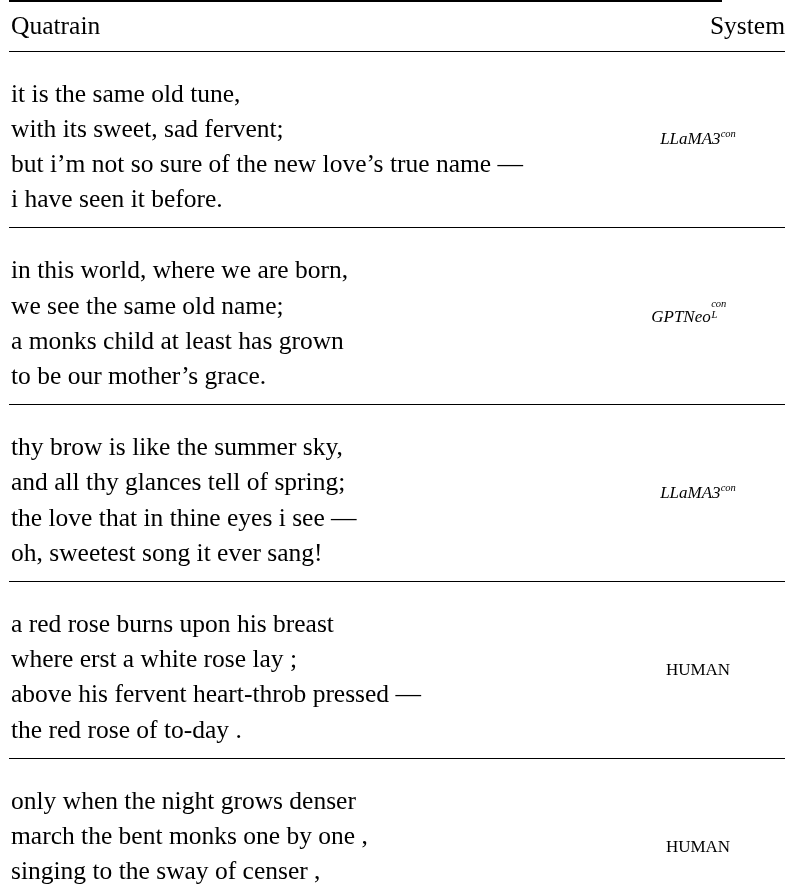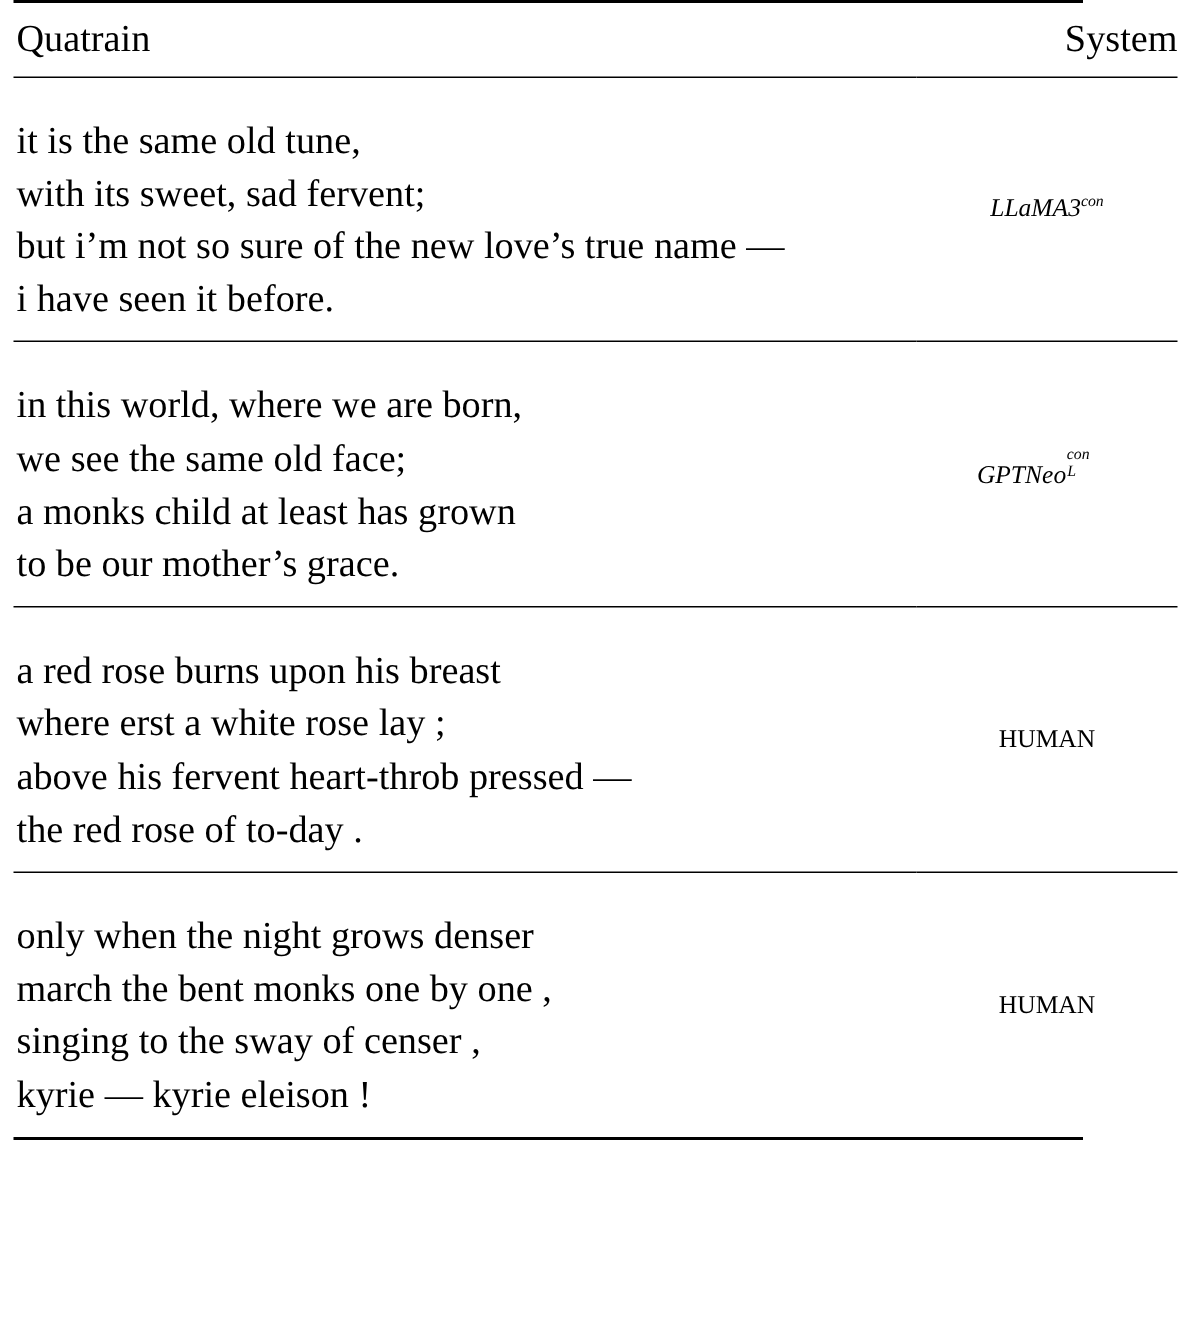--- a/index.html
+++ b/index.html
@@ -139,25 +139,34 @@
             <div class="poem-line">it is the same old tune,</div>
             <div class="poem-line">with its sweet, sad fervent;</div>
             <div class="poem-line">but i’m not so sure of the new love’s true name —</div>
             <div class="poem-line">i have seen it before.</div>
           </td>
           <td class="col-system"><span><span class="sys-name">LLaMA3</span><sup class="sup">con</sup></span></td>
         </tr>
         <tr class="body-row">
           <td class="col-quatrain">
             <div class="poem-line">in this world, where we are born,</div>
-            <div class="poem-line">we see the same old face;</div>
+            <div class="poem-line">we see the same old name;</div>
             <div class="poem-line">a monks child at least has grown</div>
             <div class="poem-line">to be our mother’s grace.</div>
           </td>
           <td class="col-system"><span><span class="sys-name">GPTNeo</span><span class="stack"><span class="sup-s">con</span><span class="sub-s">L</span></span></span></td>
+        </tr>
+        <tr class="body-row">
+          <td class="col-quatrain">
+            <div class="poem-line">thy brow is like the summer sky,</div>
+            <div class="poem-line">and all thy glances tell of spring;</div>
+            <div class="poem-line">the love that in thine eyes i see —</div>
+            <div class="poem-line">oh, sweetest song it ever sang!</div>
+          </td>
+          <td class="col-system"><span><span class="sys-name">LLaMA3</span><sup class="sup">con</sup></span></td>
         </tr>
         <tr class="body-row">
           <td class="col-quatrain">
             <div class="poem-line">a red rose burns upon his breast</div>
             <div class="poem-line">where erst a white rose lay ;</div>
             <div class="poem-line">above his fervent heart-throb pressed —</div>
             <div class="poem-line">the red rose of to-day .</div>
           </td>
           <td class="col-system"><span><span class="sys-plain">HUMAN</span></span></td>
         </tr>

